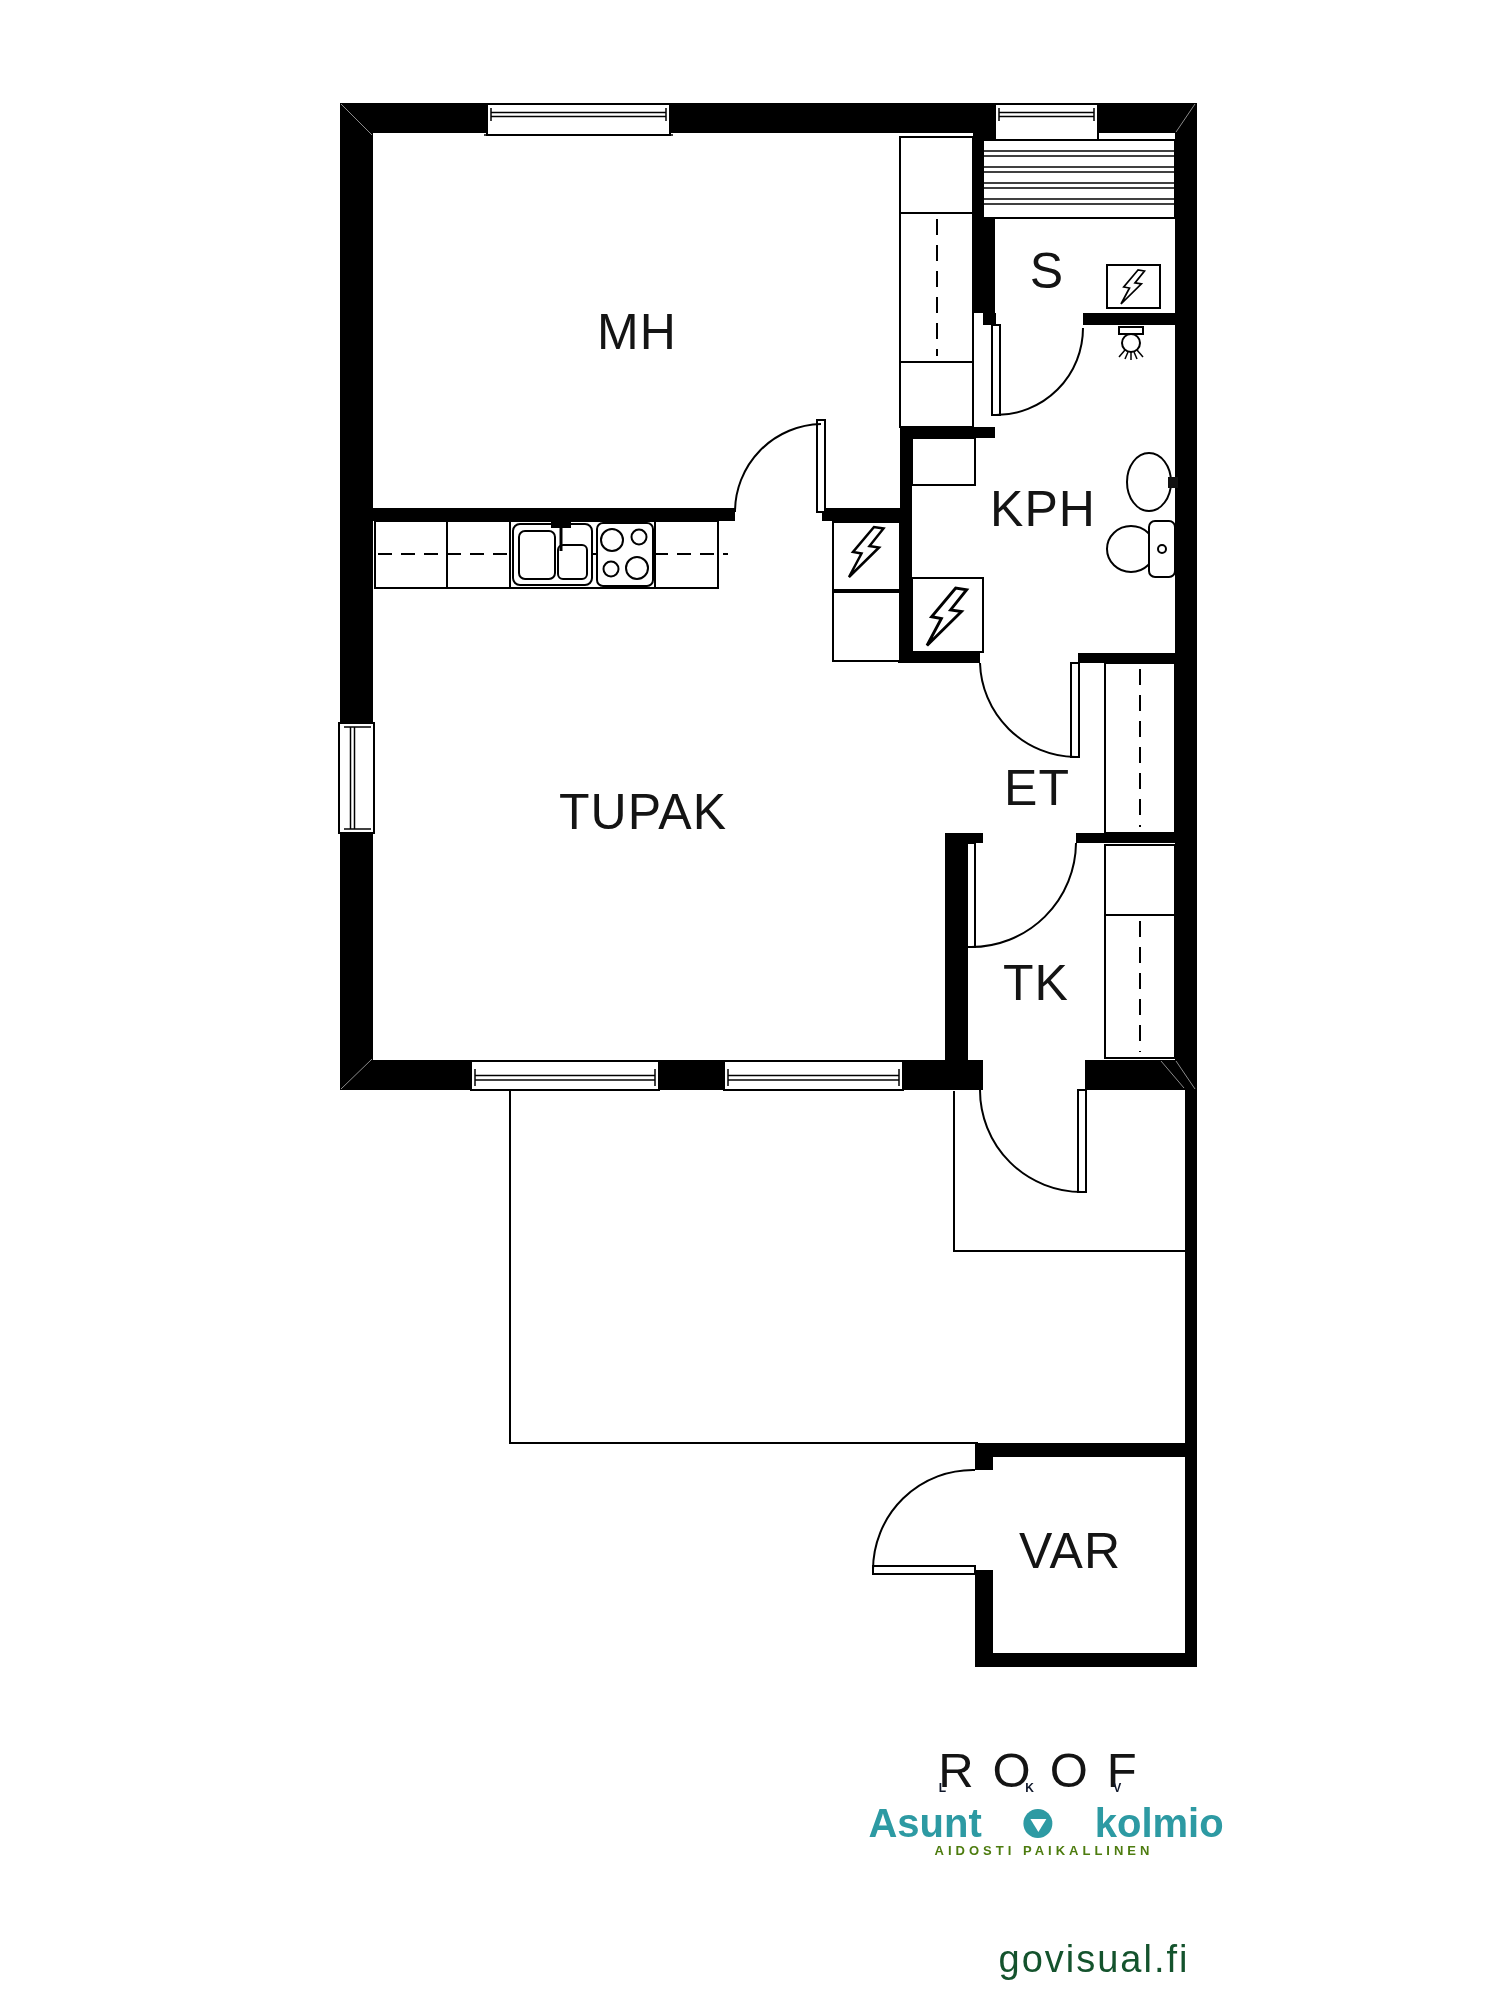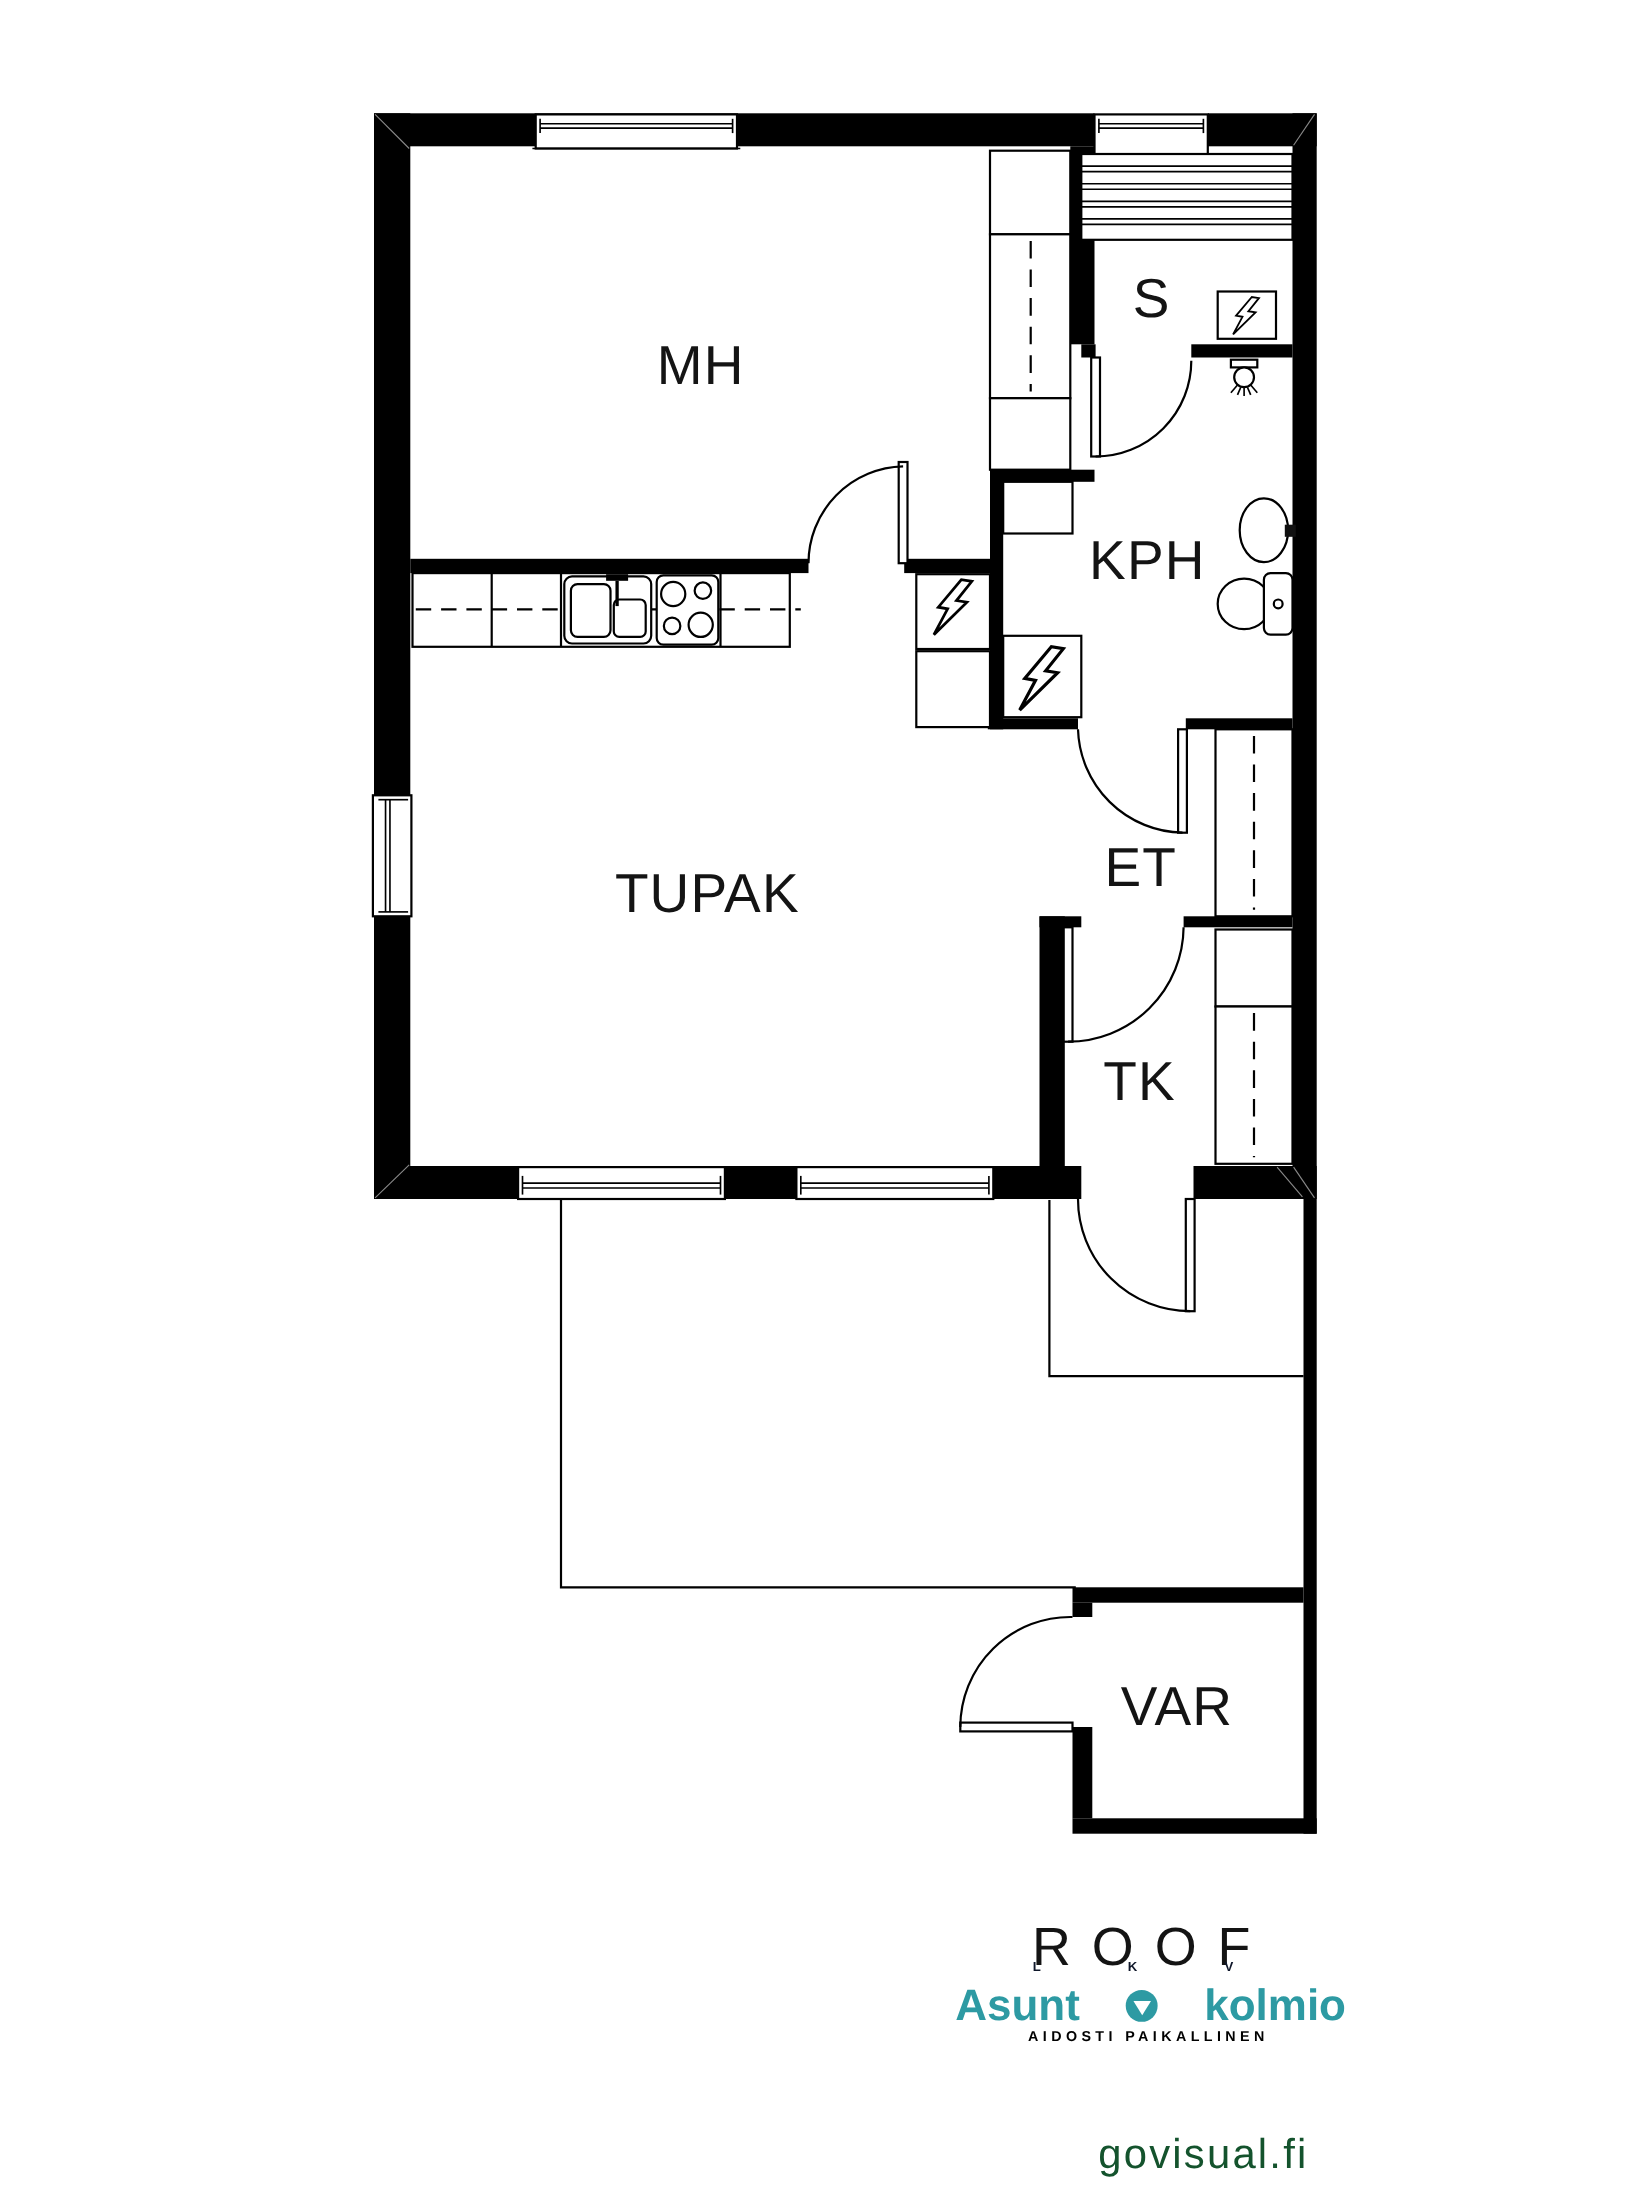--- a/index.html
+++ b/index.html
@@ -13,21 +13,21 @@
              letter-spacing:19px;}
   #roof-sub{left:1049px;top:1781px;font-size:12px;font-weight:700;color:#0f172a;
             letter-spacing:38px;}
   #asuntokolmio{left:1046px;top:1801px;display:flex;align-items:center;
                 font-size:40px;font-weight:bold;color:#2d9aa3;letter-spacing:0;gap:40px;}
   #asuntokolmio .o-icon{display:inline-flex;align-items:center;justify-content:center;
       width:29px;height:29px;border-radius:50%;background:#2d9aa3;margin:0 2px;}
   #asuntokolmio .o-icon span{display:block;width:0;height:0;margin-top:3px;
       border-left:8px solid transparent;border-right:8px solid transparent;
       border-top:13px solid #ffffff;}
-  #tagline{left:1044px;top:1843px;font-size:13px;font-weight:bold;color:#000000;
+  #tagline{left:1044px;top:1843px;font-size:13px;font-weight:bold;color:#4d7c0f;
            letter-spacing:4px;}
   #watermark{left:1094px;top:1938px;font-size:38px;font-weight:300;color:#14532d;
              letter-spacing:2px;}
   svg text{font-family:"Liberation Sans",sans-serif;font-size:50px;fill:#141414;
            letter-spacing:1px;}
 </style>
 </head>
 <body>
 
 <div id="canvas">

